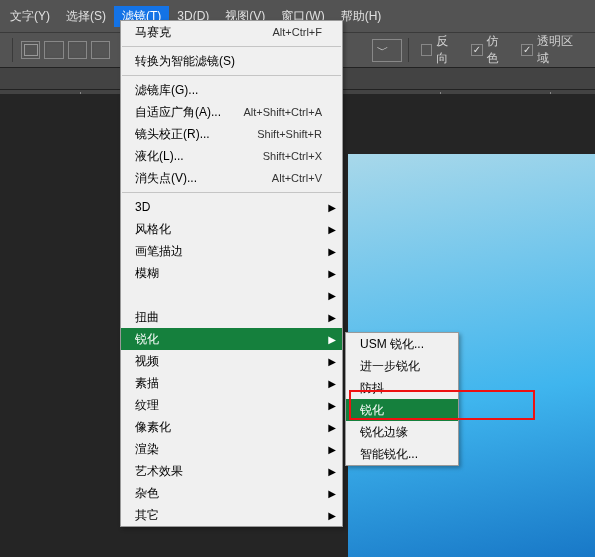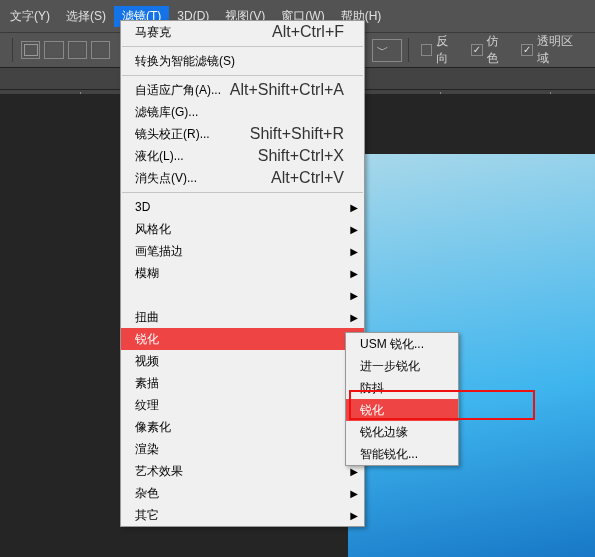--- a/index.html
+++ b/index.html
@@ -21,25 +21,25 @@
   .tabbar { background: #434343; height: 22px; border-bottom: 1px solid #222; }
   
   .ruler-h { background: #434343; height: 16px; position: relative; color: #9a9a9a; font-size: 9px; }
   .ruler-tick { position: absolute; top: 2px; }
   .ruler-tick::before { content: ""; display: block; width: 1px; height: 6px; background: #888; margin-bottom: 1px; }
   
   .canvas-area { position: absolute; top: 94px; left: 0; right: 0; bottom: 0; background: #252525; }
   .canvas-img { position: absolute; top: 60px; left: 348px; width: 247px; height: 403px; background: linear-gradient(170deg, #a8d8ea 0%, #3fb5ee 60%, #1878c7 100%); }
   
   .menu { position: absolute; background: #f0f0f0; border: 1px solid #999; box-shadow: 2px 2px 4px rgba(0,0,0,.3); color: #000; }
-  .menu-main { top: 20px; left: 120px; width: 245px; }
+  .menu-main { top: 20px; left: 120px; width: 223px; }
   .menu-row { display: flex; align-items: center; height: 22px; padding: 0 20px 0 14px; position: relative; }
-  .menu-row.highlight { background: #ef4444; color: #fff; }
+  .menu-row.highlight { background: #15803d; color: #fff; }
   .menu-label { flex: 1; }
-  .menu-shortcut { color: #333; font-size: 16px; }
+  .menu-shortcut { color: #333; font-size: 11px; }
   .menu-sep { height: 1px; background: #c5c5c5; margin: 3px 1px; }
   .menu-arrow { position: absolute; right: 6px; font-size: 10px; }
   
   .submenu { top: 332px; left: 345px; width: 114px; }
   
   .red-box { position: absolute; border: 2px solid #e11; top: 390px; left: 349px; width: 186px; height: 30px; pointer-events: none; }
 </style>
 </head>
 <body>
 
@@ -111,28 +111,28 @@
   <div class="menu-row">
     <span class="menu-label">马赛克</span>
     <span class="menu-shortcut">Alt+Ctrl+F</span>
   </div>
   <div class="menu-sep"></div>
   <div class="menu-row">
     <span class="menu-label">转换为智能滤镜(S)</span>
   </div>
   <div class="menu-sep"></div>
   <div class="menu-row">
+      <span class="menu-label">滤镜库(G)...</span>
+      <span class="menu-shortcut"></span>
+    </div>
+  <div class="menu-row">
       <span class="menu-label">自适应广角(A)...</span>
       <span class="menu-shortcut">Alt+Shift+Ctrl+A</span>
     </div>
   <div class="menu-row">
-      <span class="menu-label">滤镜库(G)...</span>
-      <span class="menu-shortcut"></span>
-    </div>
-  <div class="menu-row">
       <span class="menu-label">镜头校正(R)...</span>
       <span class="menu-shortcut">Shift+Shift+R</span>
     </div>
   <div class="menu-row">
       <span class="menu-label">液化(L)...</span>
       <span class="menu-shortcut">Shift+Ctrl+X</span>
     </div>
   <div class="menu-row">
       <span class="menu-label">消失点(V)...</span>
       <span class="menu-shortcut">Alt+Ctrl+V</span>

